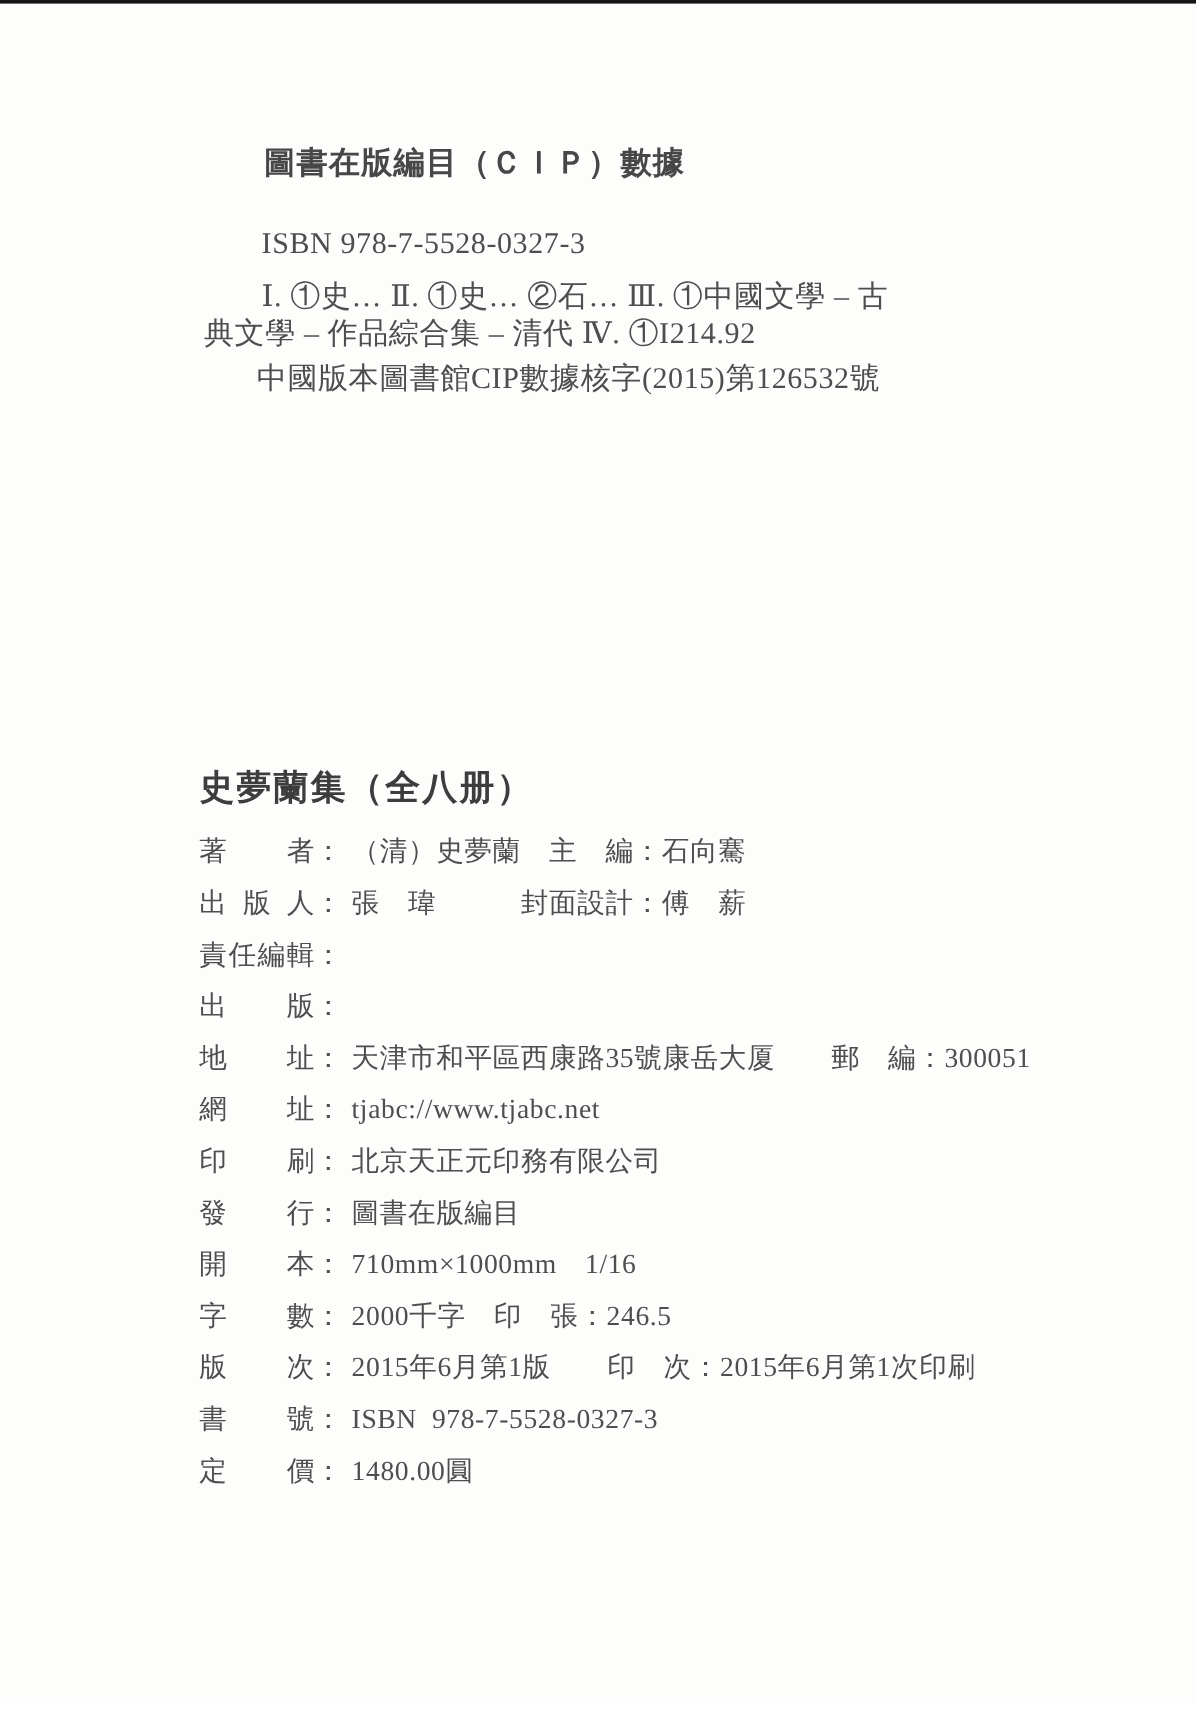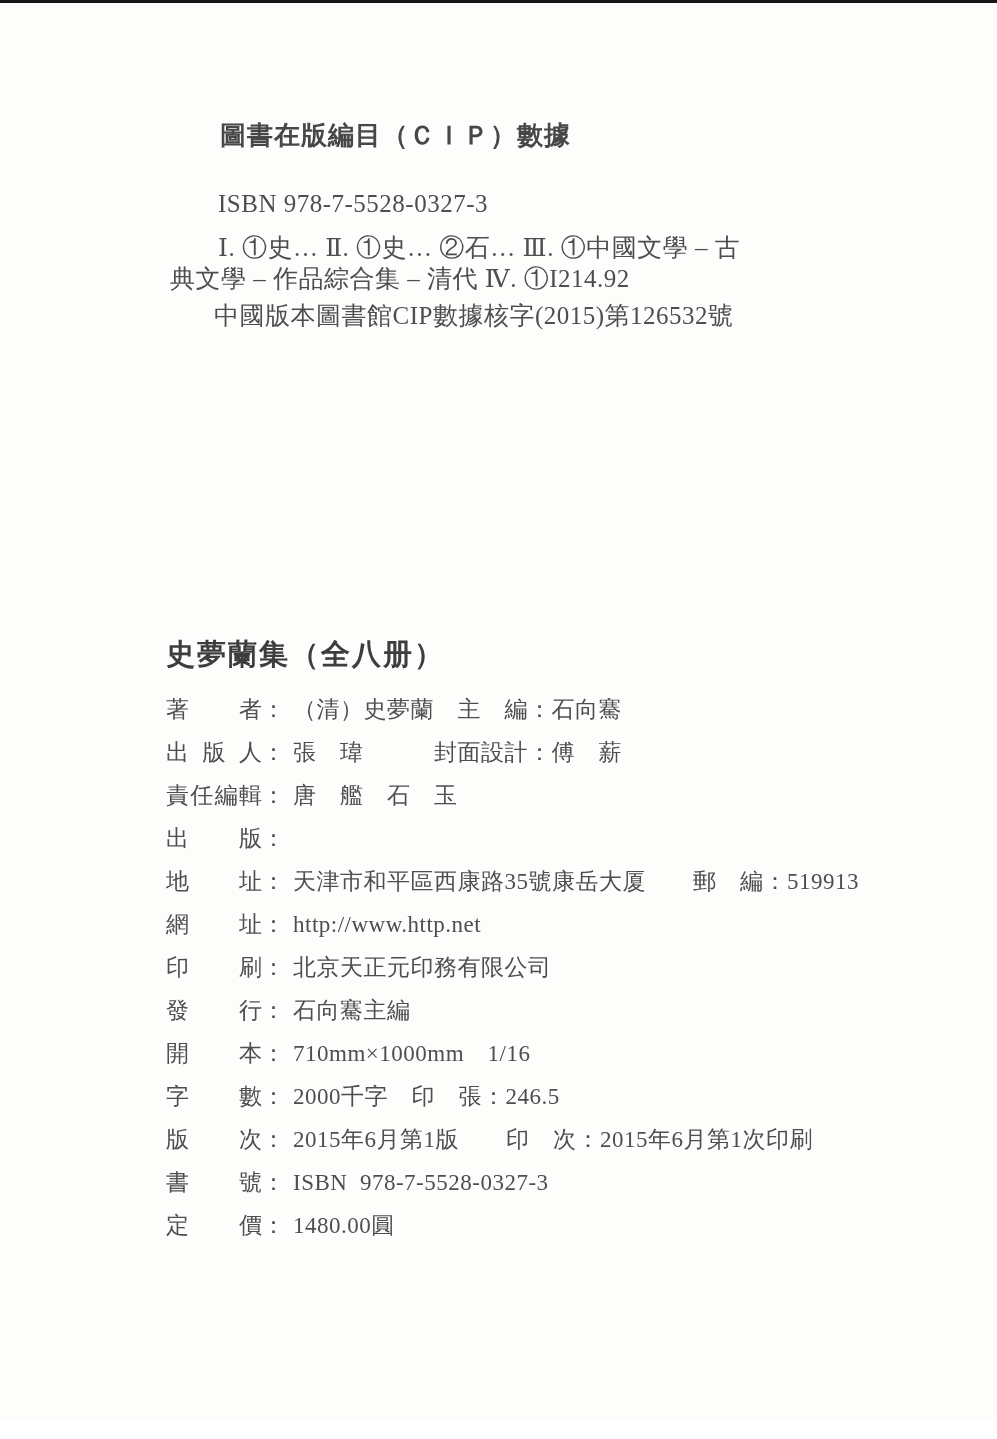--- a/index.html
+++ b/index.html
@@ -69,21 +69,20 @@
     top: 638px;
     width: 760px;
   }
   .colophon-title {
     font-size: 29px;
     line-height: 38px;
     font-weight: 700;
     color: #3d3d3d;
     letter-spacing: 2px;
     margin-bottom: 12px;
-    font-family: Liberation Mono, monospace;
   }
   .colophon-rows .row {
     display: flex;
     align-items: flex-end;
     height: 43px;
     line-height: 43px;
     font-size: 23px;
   }
   .row-label {
     flex: none;
@@ -137,50 +136,49 @@
 
       <div class="row">
         <span class="row-label">出版人</span>
           <span class="row-colon">：</span>
           <span class="row-value">張　瑋　　　封面設計：傅　薪</span>
       </div>
 
       <div class="row">
         <span class="row-label">責任編輯</span>
           <span class="row-colon">：</span>
-          <span class="row-value">唐　艦　石　玉</span>
       </div>
 
       <div class="row">
         <span class="row-label">出版</span>
           <span class="row-colon">：</span>
       </div>
 
       <div class="row">
         <span class="row-label">地址</span>
           <span class="row-colon">：</span>
-          <span class="row-value">天津市和平區西康路35號康岳大厦　　郵　編：519913</span>
+          <span class="row-value">天津市和平區西康路35號康岳大厦　　郵　編：300051</span>
       </div>
 
       <div class="row">
         <span class="row-label">網址</span>
           <span class="row-colon">：</span>
-          <span class="row-value">http://www.http.net</span>
+          <span class="row-value">tjabc://www.tjabc.net</span>
       </div>
 
       <div class="row">
         <span class="row-label">印刷</span>
           <span class="row-colon">：</span>
           <span class="row-value">北京天正元印務有限公司</span>
       </div>
 
       <div class="row">
         <span class="row-label">發行</span>
           <span class="row-colon">：</span>
-          <span class="row-value">石向騫主編</span>
+          <span class="row-value">圖書在版編目</span>
       </div>
 
       <div class="row">
         <span class="row-label">開本</span>
           <span class="row-colon">：</span>
           <span class="row-value">710mm×1000mm　1/16</span>
       </div>
 
       <div class="row">
         <span class="row-label">字數</span>

